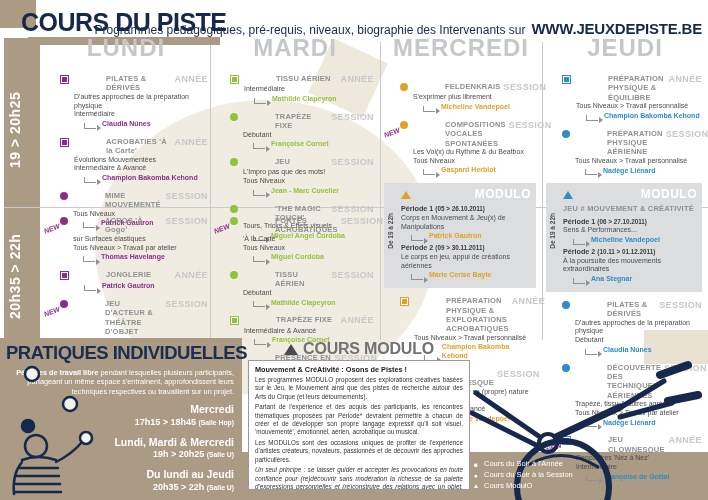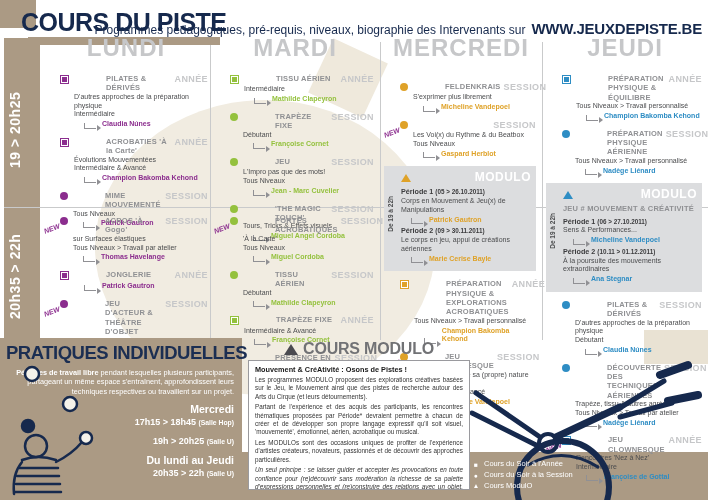--- a/index.html
+++ b/index.html
@@ -354,20 +354,21 @@
             <span class="hook"></span>
             <span class="tname">Micheline Vandepoel</span>
           </div>
         </div>
       </div>
       <div class="entry" style="--c: #dfa228;">
         <span class="badge-new">NEW</span>
         <span class="icon circle" style="--c: #dfa228;"></span>
         <div class="ebody">
           <div class="trow">
+            <span class="ttl">COMPOSITIONS VOCALES SPONTANÉES</span>
             <span class="tag">SESSION</span>
           </div>
           <div class="dline">Les Voi(x) du Rythme &amp; du Beatbox</div>
           <div class="dline">Tous Niveaux</div>
           <div class="teach" style="--c: #dfa228;">
             <span class="hook"></span>
             <span class="tname">Gaspard Herblot</span>
           </div>
         </div>
       </div>
@@ -530,20 +531,21 @@
 <div class="pratiques">
   <div class="prat-title">PRATIQUES INDIVIDUELLES</div>
   <div class="prat-body">
     <div class="prat-intro"><b>Périodes de travail libre</b><span> pendant lesquelles plusieurs participants, partageant un même espace s'entraînent, approfondissent leurs techniques respectives ou travaillent sur un projet.</span></div>
     <div id="prat-schedule">
         <div class="prat-item">
           <div class="prat-day">Mercredi</div>
           <div class="prat-time">17h15 &gt; 18h45 <span class="prat-room">(Salle Hop)</span></div>
         </div>
         <div class="prat-item">
+          <div class="prat-day">Lundi, Mardi &amp; Mercredi</div>
           <div class="prat-time">19h &gt; 20h25 <span class="prat-room">(Salle U)</span></div>
         </div>
         <div class="prat-item">
           <div class="prat-day">Du lundi au Jeudi</div>
           <div class="prat-time">20h35 &gt; 22h <span class="prat-room">(Salle U)</span></div>
         </div>
       </div>
   </div>
 </div>
 

